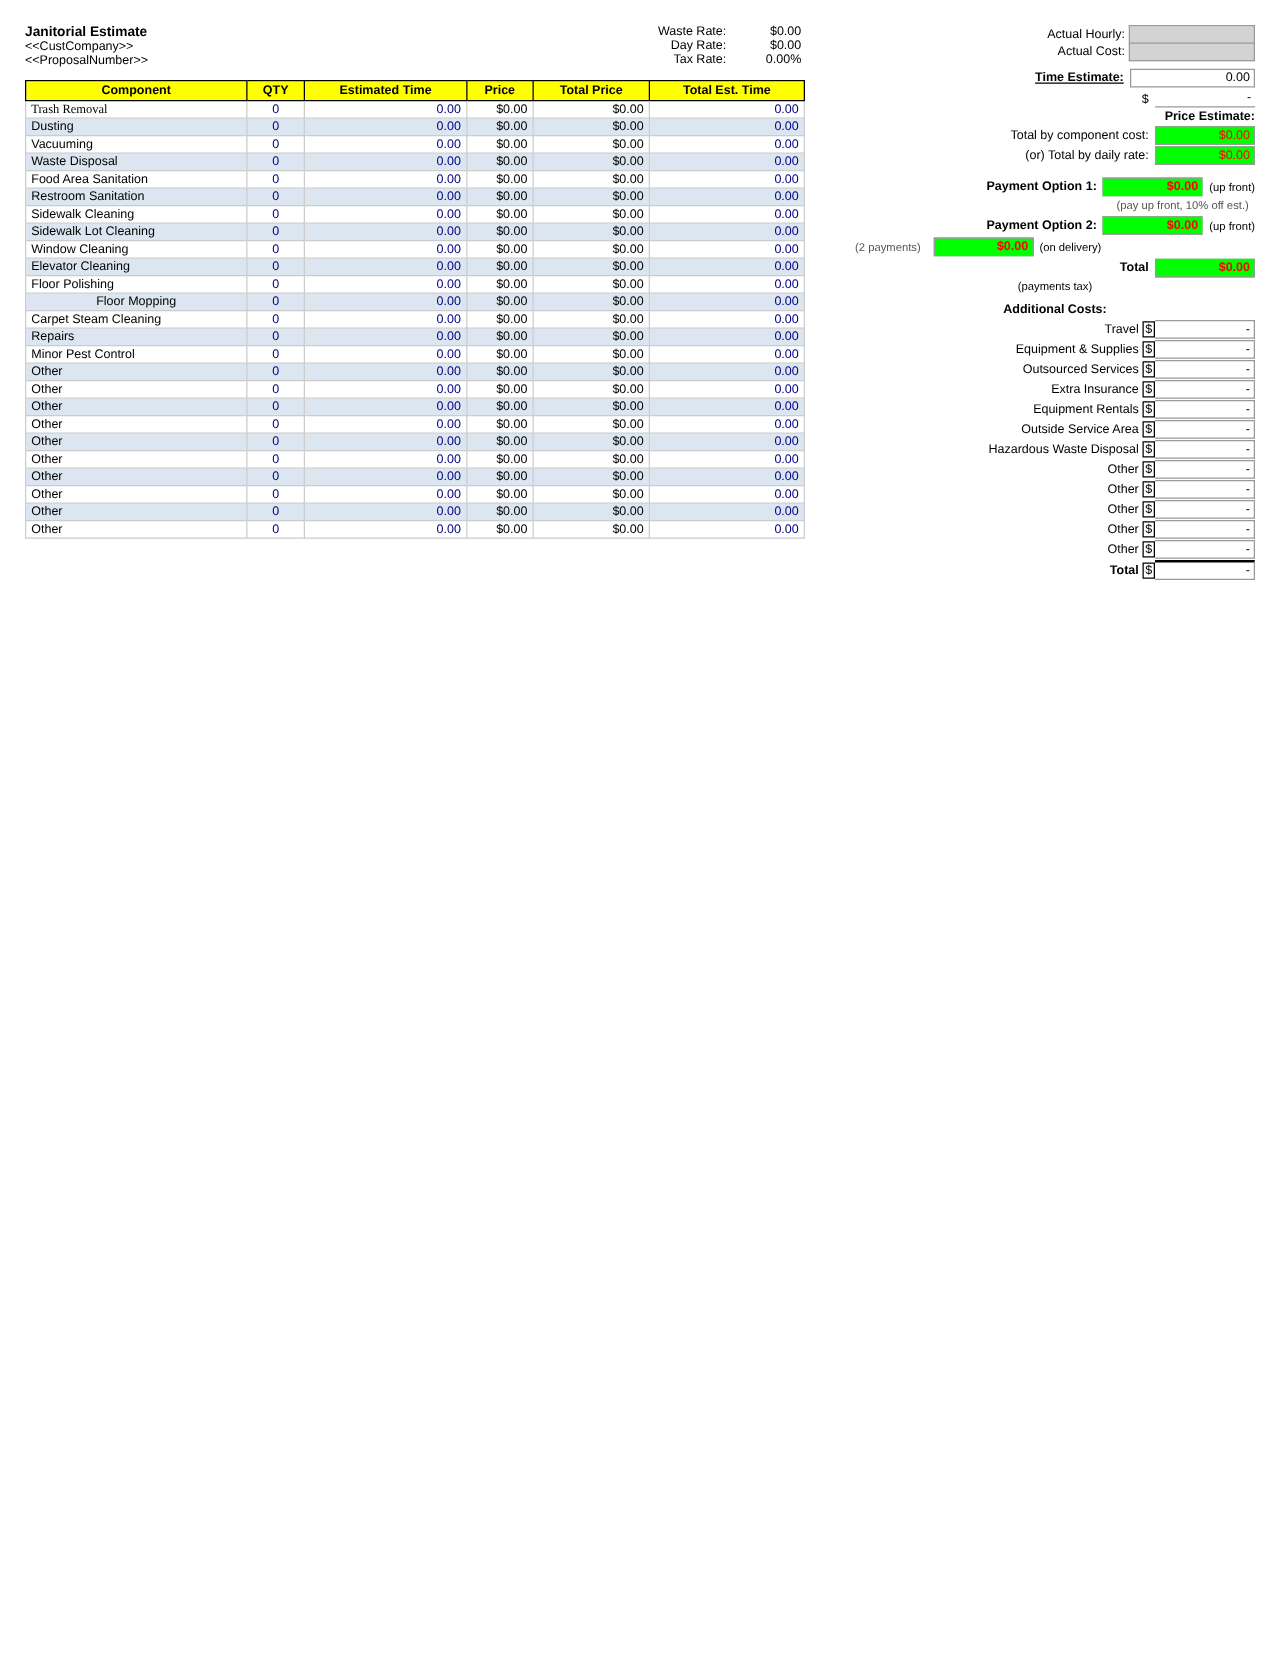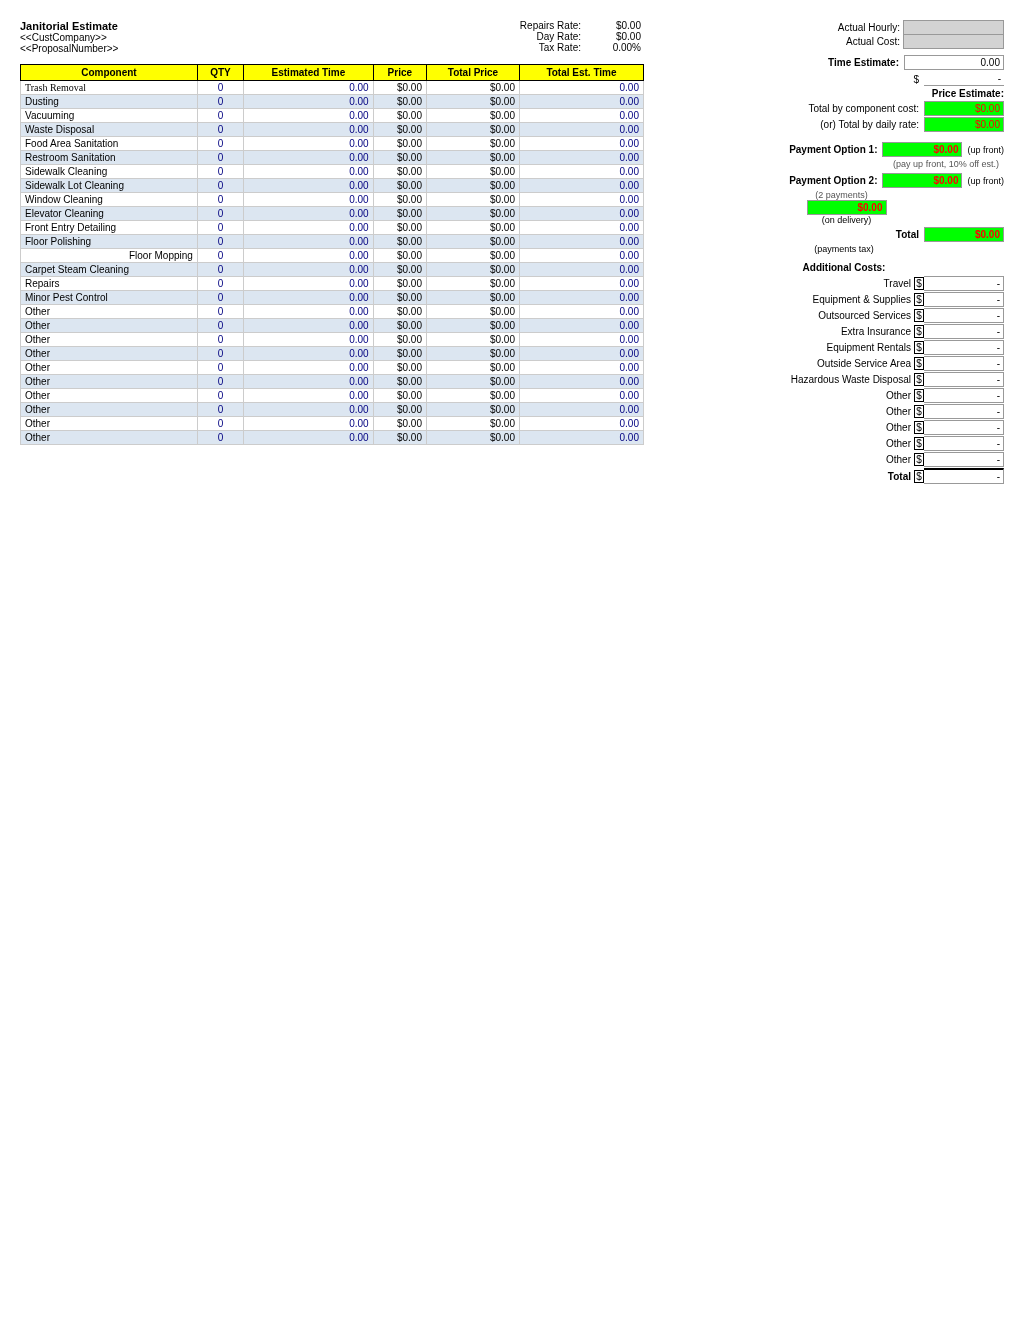--- a/index.html
+++ b/index.html
@@ -101,20 +101,21 @@
     .time-estimate-row {
       display: flex;
       justify-content: flex-end;
       align-items: center;
       margin-bottom: 2px;
     }
     .time-estimate-row .label {
       font-weight: bold;
       margin-right: 5px;
       text-align: right;
+      text-decoration: underline;
     }
     .time-estimate-row .value {
       min-width: 100px;
       border: 1px solid #999;
       text-align: right;
       padding: 1px 3px;
       background: #fff;
     }
     .pe-row {
       display: flex;
@@ -241,21 +242,21 @@
     <div class="header-area">
       <div class="header-left">
         <div class="title">Janitorial Estimate</div>
         <div>&lt;&lt;CustCompany&gt;&gt;</div>
         <div>&lt;&lt;ProposalNumber&gt;&gt;</div>
       </div>
       <div class="header-center">
         <table>
           <tbody>
               <tr>
-            <td>Repairs Rate:</td>
+            <td>Waste Rate:</td>
             <td>$0.00</td>
           </tr>
           <tr>
             <td>Day Rate:</td>
             <td>$0.00</td>
           </tr>
           <tr>
             <td>Tax Rate:</td>
             <td>0.00%</td>
           </tr>
@@ -350,37 +351,29 @@
           </tr>
           <tr>
             <td style="text-align: left;">Elevator Cleaning</td>
             <td class="qty" style="text-align: center;">0</td>
             <td class="num" style="text-align: right;">0.00</td>
             <td class="price" style="text-align: right;">$0.00</td>
             <td class="price" style="text-align: right;">$0.00</td>
             <td class="num" style="text-align: right;">0.00</td>
           </tr>
           <tr>
-            <td style="text-align: left;">Front Entry Detailing</td>
-            <td class="qty" style="text-align: center;">0</td>
-            <td class="num" style="text-align: right;">0.00</td>
-            <td class="price" style="text-align: right;">$0.00</td>
-            <td class="price" style="text-align: right;">$0.00</td>
-            <td class="num" style="text-align: right;">0.00</td>
-          </tr>
-          <tr>
             <td style="text-align: left;">Floor Polishing</td>
             <td class="qty" style="text-align: center;">0</td>
             <td class="num" style="text-align: right;">0.00</td>
             <td class="price" style="text-align: right;">$0.00</td>
             <td class="price" style="text-align: right;">$0.00</td>
             <td class="num" style="text-align: right;">0.00</td>
           </tr>
           <tr>
-            <td style="text-align: right; margin-top: 48px;">Floor Mopping</td>
+            <td style="text-align: center; margin-top: 48px;">Floor Mopping</td>
             <td class="qty" style="text-align: center;">0</td>
             <td class="num" style="text-align: right;">0.00</td>
             <td class="price" style="text-align: right;">$0.00</td>
             <td class="price" style="text-align: right;">$0.00</td>
             <td class="num" style="text-align: right;">0.00</td>
           </tr>
           <tr>
             <td style="text-align: left;">Carpet Steam Cleaning</td>
             <td class="qty" style="text-align: center;">0</td>
             <td class="num" style="text-align: right;">0.00</td>
@@ -533,21 +526,21 @@
           <span class="suffix">(up front)</span>
         </div>
         <div class="payment-row" style="justify-content:flex-end;">
           <span class="sub-label">(pay up front, 10% off est.)</span>
         </div>
         <div class="payment-row" style="margin-top:4px;">
           <span class="label">Payment Option 2:</span>
           <span class="value">$0.00</span>
           <span class="suffix">(up front)</span>
         </div>
-        <div class="payment-row" style="justify-content:space-between;flex-direction:column;">
+        <div class="payment-row" style="justify-content:flex-start;">
           <span class="sub-label">(2 payments)</span>
           <span class="value" style="margin-left:5px;">$0.00</span>
           <span class="suffix">(on delivery)</span>
         </div>
         <div class="payment-row">
           <span class="label">Total</span>
           <span class="value">$0.00</span>
         </div>
         <div class="includes-tax">(payments tax)</div>
       </div>

